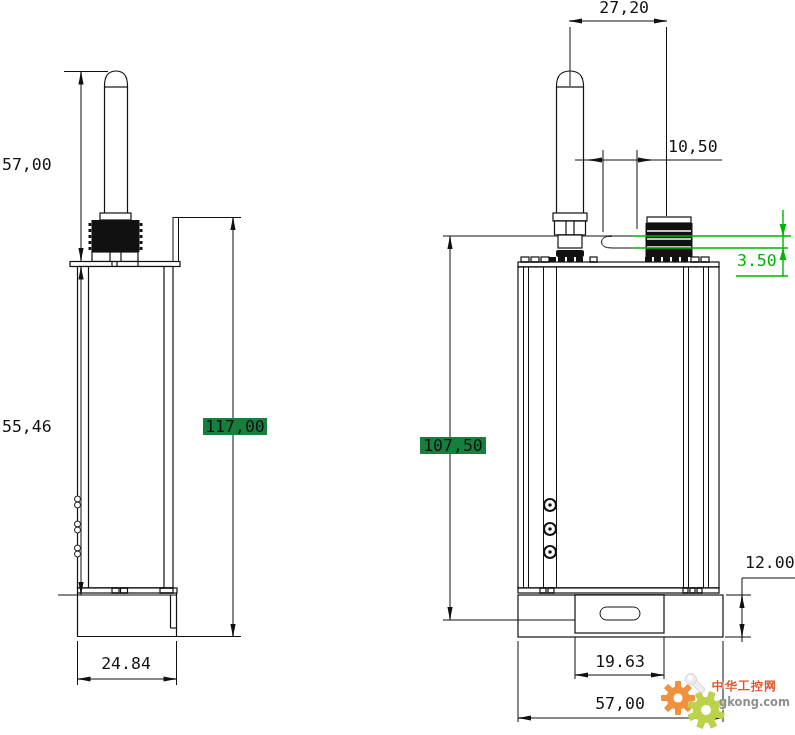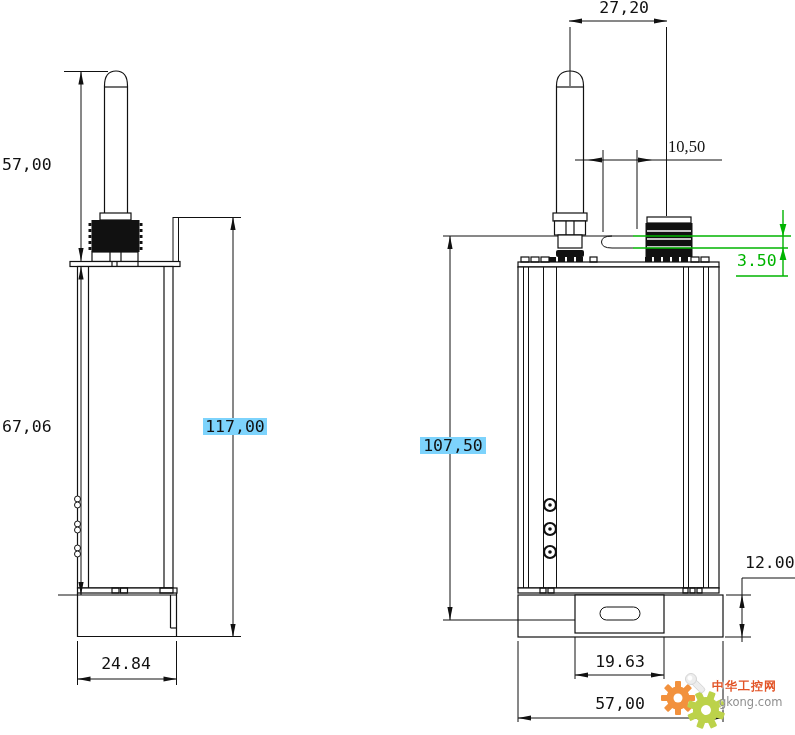--- a/index.html
+++ b/index.html
@@ -2,27 +2,27 @@
 <html><head>
 <meta charset="utf-8">
 <style>
   html,body{margin:0;padding:0;background:#fff;}
   #canvas{position:relative;width:795px;height:735px;background:#ffffff;overflow:hidden;
           font-family:"DejaVu Sans Mono","Liberation Mono",monospace;}
   #linework{position:absolute;left:0;top:0;}
   .dim-label{position:absolute;font-size:16.5px;line-height:1.05;color:#111;
              white-space:nowrap;letter-spacing:0px;}
   .dim-label.center{text-align:center;}
-  .dim-label.bg{background:#7dd3fc;padding:0 2px;}
+  .dim-label.bg{background:#15803d;padding:0 2px;}
   .dim-label.green{color:#00b400;}
   .wm-title{position:absolute;left:712px;top:678px;font-family:"DejaVu Sans",sans-serif;
             font-size:12px;font-weight:bold;color:#e25427;letter-spacing:1px;
             text-shadow:0 1px 2px rgba(255,255,255,.9), 1px 0 2px rgba(255,255,255,.9);}
   .wm-url{position:absolute;left:719px;top:695px;font-family:"DejaVu Sans",sans-serif;
-          font-size:11.5px;font-weight:normal;color:#8f8f8f;
+          font-size:11.5px;font-weight:bold;color:#8f8f8f;
           text-shadow:0 1px 1px rgba(255,255,255,.8);}
 </style>
 </head>
 <body>
 
 <div id="canvas">
 
   <svg id="linework" width="795" height="735" viewBox="0 0 795 735">
 
     <g stroke="#111" fill="none" stroke-width="1.2">
@@ -262,29 +262,29 @@
       <g transform="translate(691,679) rotate(-45)" fill="#ededed" stroke="#cfcfcf" stroke-width="0.8">
         <rect x="-3" y="2" width="6" height="16" rx="3"></rect>
         <circle cy="0" r="5.5"></circle>
         <circle cy="-1.5" r="2.4" fill="#fff" stroke="none"></circle>
       </g>
     </g>
   </svg>
 
   <div class="dim-label" style="left:2px;top:156px;width:53px;">57,00</div>
 
-  <div class="dim-label" style="left:2px;top:418px;width:53px;">67,06</div>
+  <div class="dim-label" style="left:2px;top:418px;width:53px;">55,46</div>
 
   <div class="dim-label center bg" style="left:203px;top:418px;width:60px;">117,00</div>
 
   <div class="dim-label center" style="left:97px;top:655px;width:58px;">24.84</div>
 
   <div class="dim-label center" style="left:591px;top:-1px;width:58px;text-align:right;">27,20</div>
 
-  <div class="dim-label" style="left:668px;top:138px;width:58px;font-family:Liberation Serif, serif;">10,50</div>
+  <div class="dim-label" style="left:668px;top:138px;width:58px;">10,50</div>
 
   <div class="dim-label green" style="left:737px;top:252px;width:44px;">3.50</div>
 
   <div class="dim-label center bg" style="left:420px;top:418px;width:62px;margin-top:19px;">107,50</div>
 
   <div class="dim-label" style="left:745px;top:554px;width:52px;">12.00</div>
 
   <div class="dim-label center" style="left:591px;top:653px;width:58px;">19.63</div>
 
   <div class="dim-label center" style="left:591px;top:695px;width:58px;">57,00</div>

